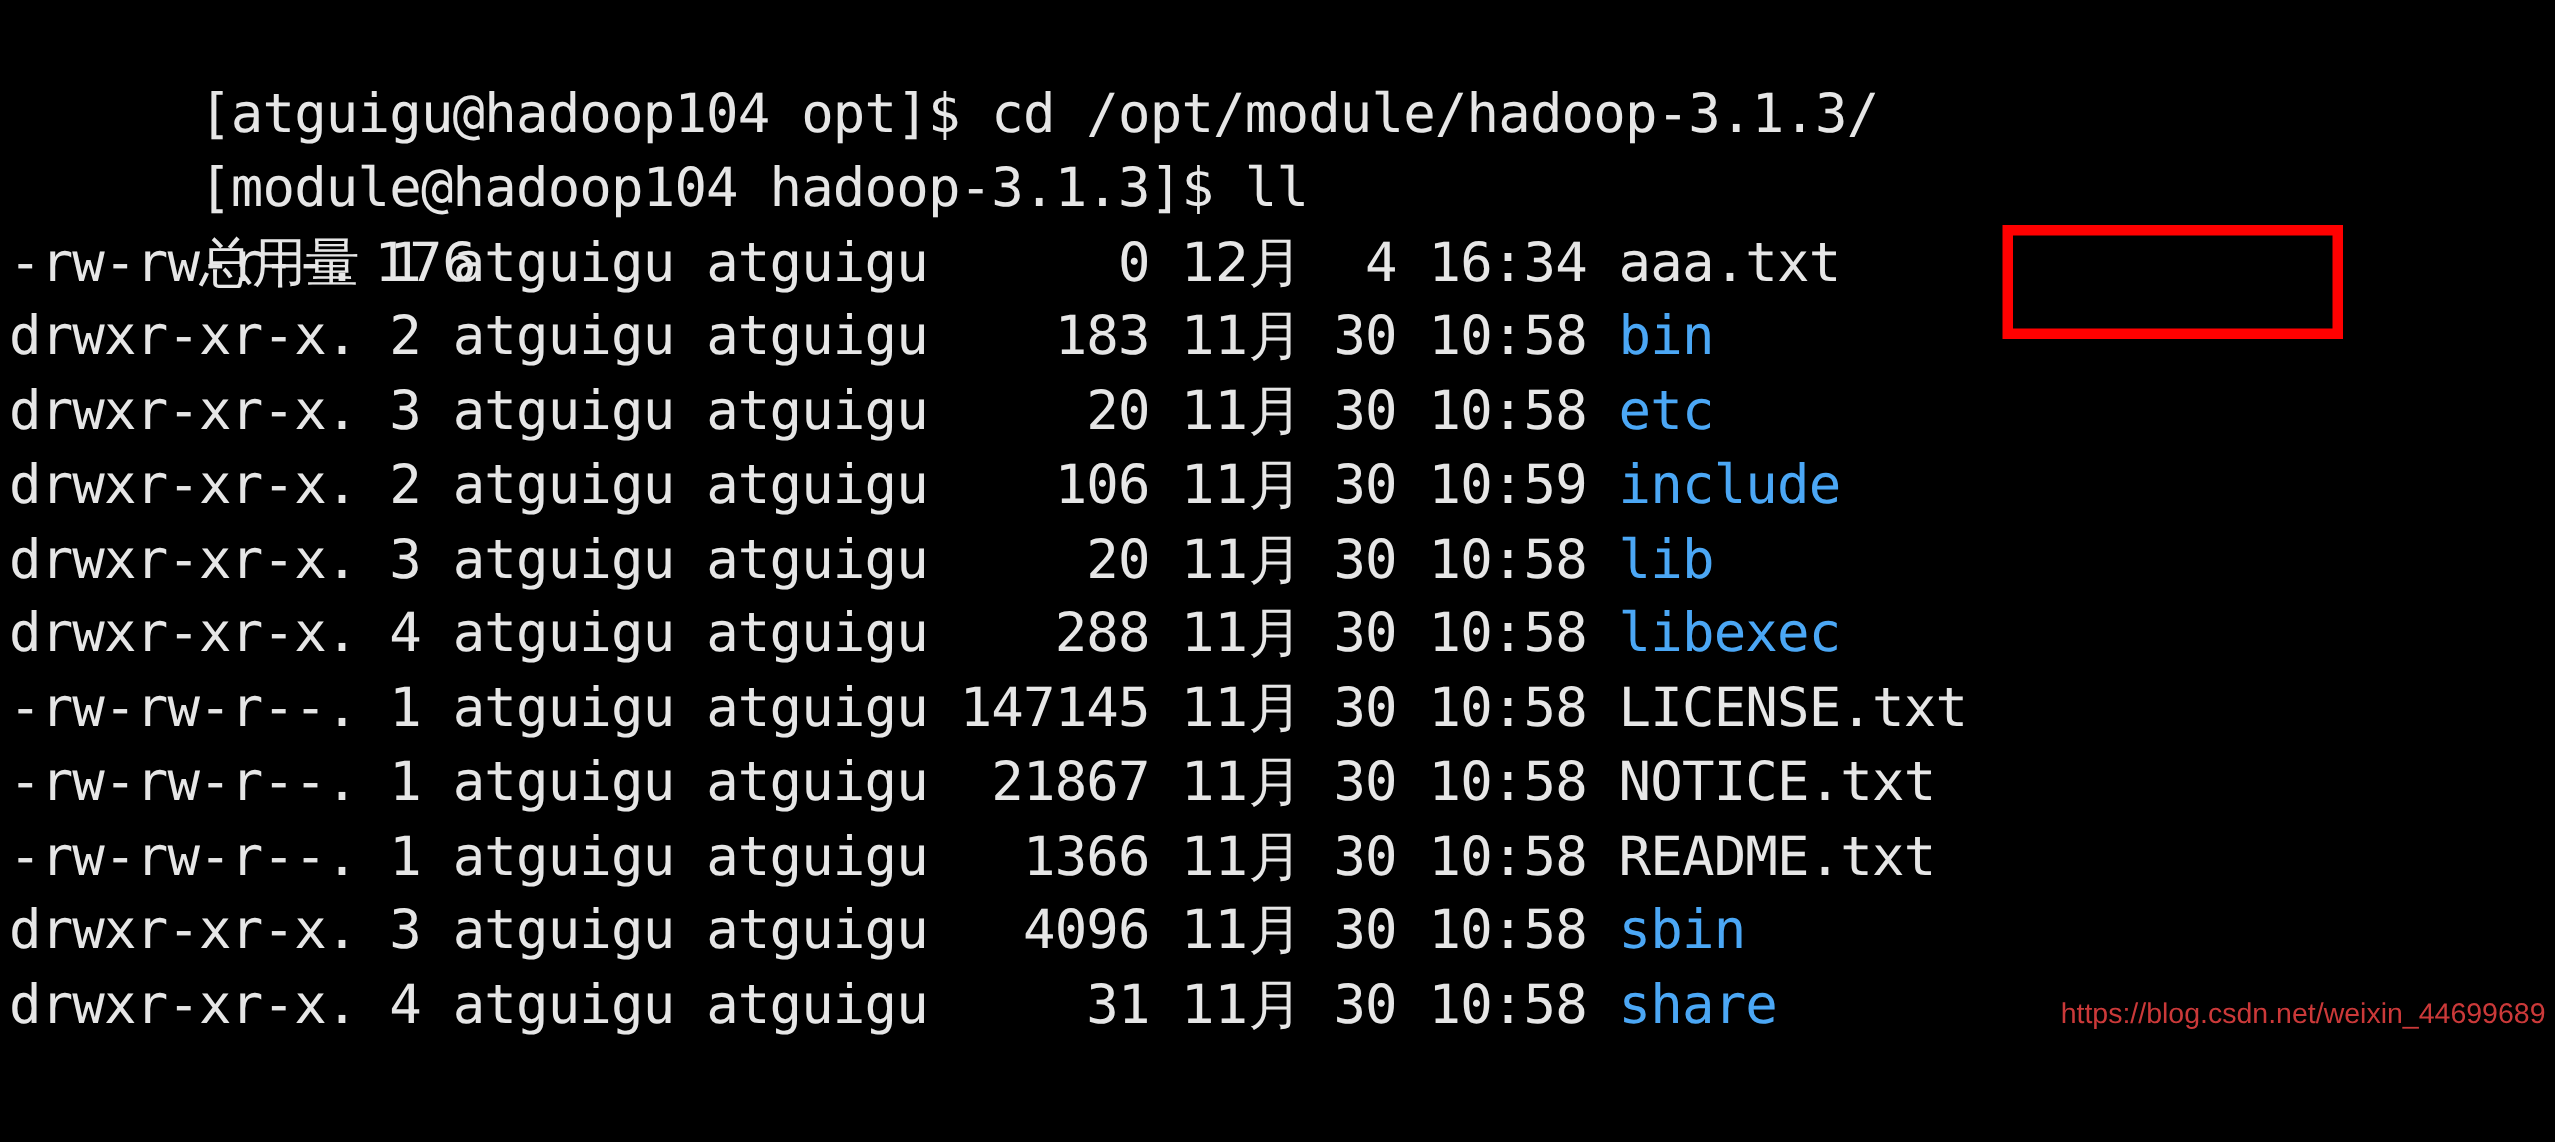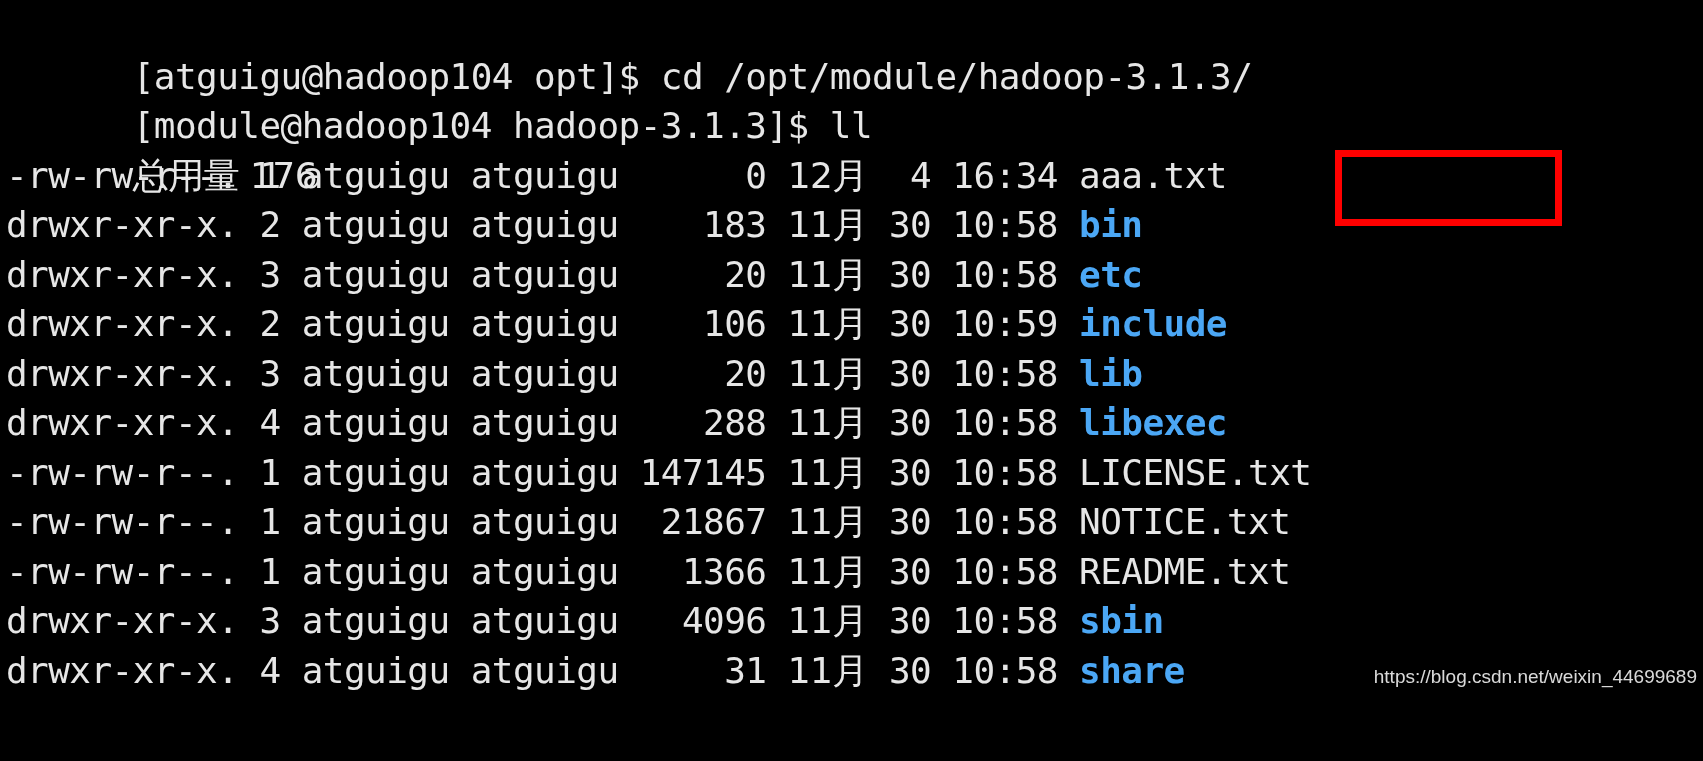--- a/index.html
+++ b/index.html
@@ -21,21 +21,21 @@
     box-sizing: border-box;
     padding: 2px 0 0 6px;
     -webkit-font-smoothing: none;
   }
   .line {
     white-space: pre;
     height: 49.5px;
     letter-spacing: -0.55px;
   }
   .seg-white { color: #e6e6e6; }
-  .seg-dir   { color: #4ba7f5; font-weight: bold; }
+  .seg-dir   { color: #4ba7f5; font-weight: normal; }
   .seg-cjk {
     font-family: "DejaVu Sans", "Liberation Sans", sans-serif;
     margin-top: 28px;
   }
   
   #highlight-box {
     position: absolute;
     left: 1335px;
     top: 150px;
     width: 227px;
@@ -53,21 +53,21 @@
     height: 14px;
     background: #24fa24;
   }
   
   #watermark {
     position: absolute;
     right: 6px;
     bottom: 8px;
     font-family: "Liberation Sans", "DejaVu Sans", sans-serif;
     font-size: 19px;
-    color: #ffffff;
+    color: #ef4444;
     opacity: 0.85;
     white-space: nowrap;
   }
 </style>
 </head>
 <body>
 
 <div id="terminal">
 
   <div>

